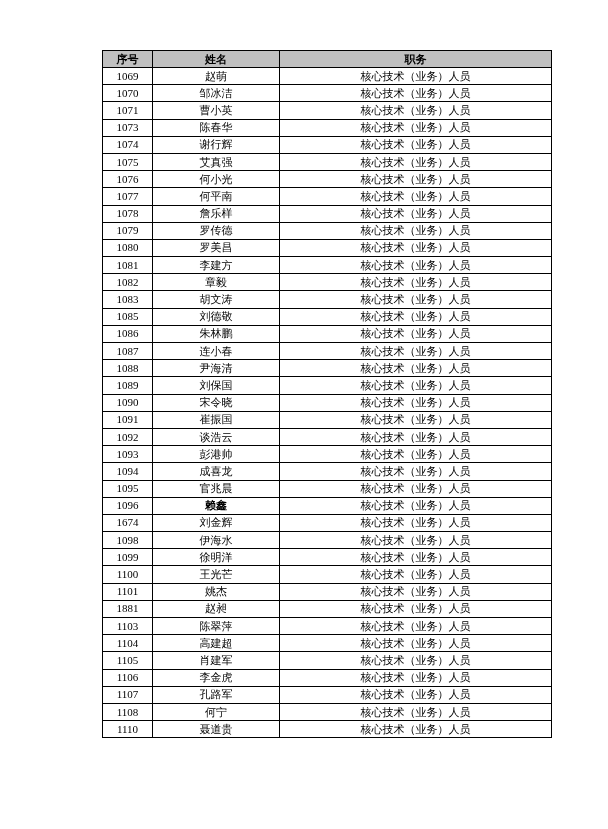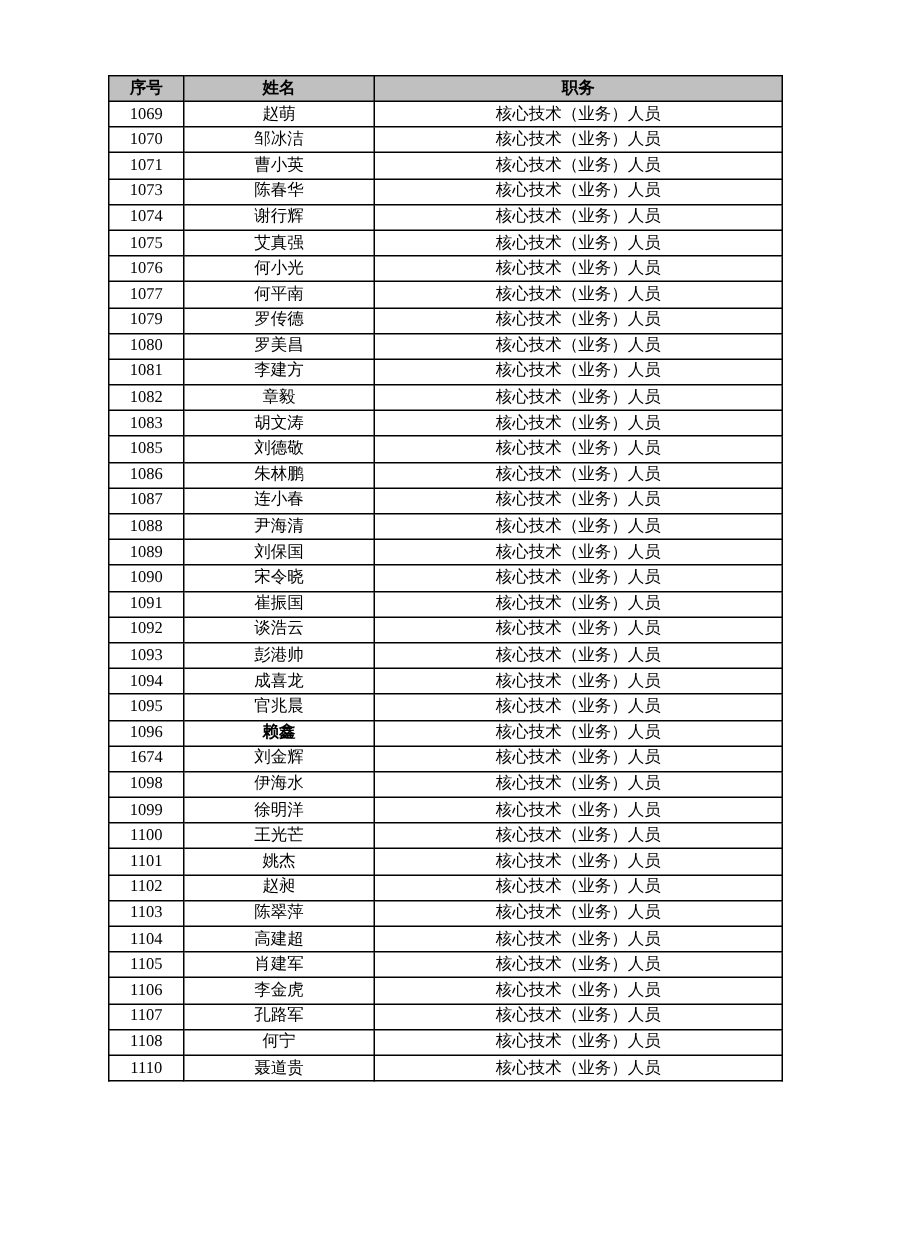--- a/index.html
+++ b/index.html
@@ -11,21 +11,21 @@
   }
   .page {
     position: relative;
     width: 608px;
     height: 829px;
     background: #ffffff;
     overflow: hidden;
   }
   .doc-table {
     position: absolute;
-    left: 72px;
+    left: 102px;
     top: 50px;
     width: 449px;
     border-collapse: collapse;
     table-layout: fixed;
     font-size: 11px;
     padding-left: 28px;
   }
   .doc-table col.col-serial { width: 50px; }
   .doc-table col.col-name   { width: 127px; }
   .doc-table col.col-role   { width: 272px; }
@@ -108,20 +108,25 @@
     <td>1076</td>
     <td>何小光</td>
     <td>核心技术（业务）人员</td>
   </tr>
         <tr>
     <td>1077</td>
     <td>何平南</td>
     <td>核心技术（业务）人员</td>
   </tr>
         <tr>
+    <td>1078</td>
+    <td>詹乐样</td>
+    <td>核心技术（业务）人员</td>
+  </tr>
+        <tr>
     <td>1079</td>
     <td>罗传德</td>
     <td>核心技术（业务）人员</td>
   </tr>
         <tr>
     <td>1080</td>
     <td>罗美昌</td>
     <td>核心技术（业务）人员</td>
   </tr>
         <tr>
@@ -218,21 +223,21 @@
     <td>1100</td>
     <td>王光芒</td>
     <td>核心技术（业务）人员</td>
   </tr>
         <tr>
     <td>1101</td>
     <td>姚杰</td>
     <td>核心技术（业务）人员</td>
   </tr>
         <tr>
-    <td>1102</td>
+    <td>1881</td>
     <td>赵昶</td>
     <td>核心技术（业务）人员</td>
   </tr>
         <tr>
     <td>1103</td>
     <td>陈翠萍</td>
     <td>核心技术（业务）人员</td>
   </tr>
         <tr>
     <td>1104</td>

